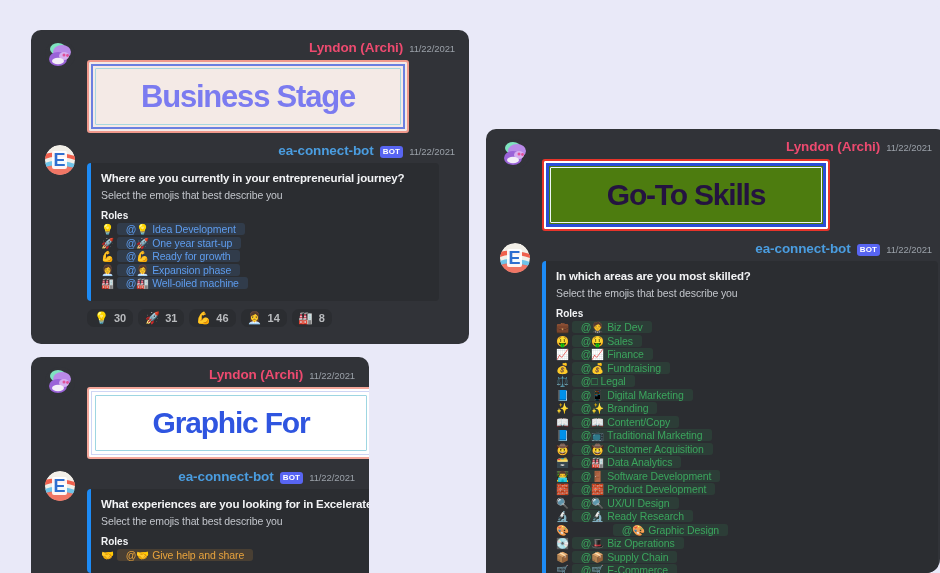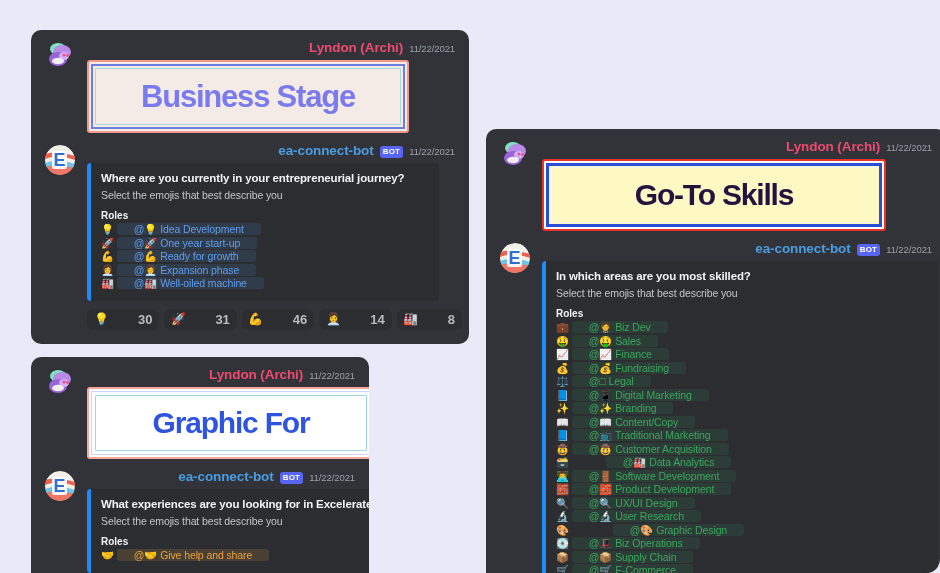--- a/index.html
+++ b/index.html
@@ -113,22 +113,22 @@
     width: 288px; height: 72px;
     background: #ffffff;
     border: 2px solid #f5a79a;
     box-shadow: inset 0 0 0 2px #ffffff, inset 0 0 0 3px #cfd6f5;
   }
   .banner.b2 .inner { border: 1px solid #9ed6e2; }
   .banner.b2 .label { color: #2f55e0; font-size: 30px; }
 
   
   .banner.b3 {
-    width: 344px; height: 72px;
-    background: #fef9c3;
+    width: 288px; height: 72px;
+    background: #4d7c0f;
     border: 2px solid #e8342a;
     box-shadow: inset 0 0 0 2px #ffffff, inset 0 0 0 5px #2b4ed8;
   }
   .banner.b3 .inner { border: 1px solid #eef6f7; }
   .banner.b3 .label { color: #241340; font-size: 30px; }
 
   
   .embed {
     background: #2b2d31;
     border-left: 4px solid #1d8bf5;
@@ -162,39 +162,39 @@
   .role-list { display: flex; flex-direction: column; gap: 0px; }
   .role-row {
     font-size: 10.5px;
     line-height: 13.5px;
     letter-spacing: -0.1px;
     white-space: nowrap;
   }
   .role-em { font-size: 10.5px; }
   .role-mention {
     border-radius: 3px;
-    padding: 0 17px;
+    padding: 0 9px;
   }
 
   
   .reactions {
     display: flex;
     gap: 5px;
     padding: 8px 0 10px 0;
   }
   .reaction {
     display: flex;
     align-items: center;
     gap: 5px;
     background: #2b2d31;
     border-radius: 7px;
     padding: 3px 7px;
     font-size: 11px;
   }
-  .reaction .rc { color: #b9bbbe; font-weight: 600; font-size: 13px; margin-left: 24px; }
+  .reaction .rc { color: #b9bbbe; font-weight: 600; font-size: 11px; }
   .reaction .re { font-size: 12px; line-height: 1; }
 </style>
 </head>
 <body>
 
 <div id="stage">
 
   <div class="panel p1">
 
     <div class="msg">
@@ -374,25 +374,25 @@
             <div class="role-row"><span class="role-em">💼 </span><span class="role-mention" style="color: rgb(59, 165, 93); background: rgba(59, 165, 93, 0.14);">@🤵 Biz Dev</span></div>
             <div class="role-row"><span class="role-em">🤑 </span><span class="role-mention" style="color: rgb(59, 165, 93); background: rgba(59, 165, 93, 0.14);">@🤑 Sales</span></div>
             <div class="role-row"><span class="role-em">📈 </span><span class="role-mention" style="color: rgb(59, 165, 93); background: rgba(59, 165, 93, 0.14); margin-top: 7px;">@📈 Finance</span></div>
             <div class="role-row"><span class="role-em">💰 </span><span class="role-mention" style="color: rgb(59, 165, 93); background: rgba(59, 165, 93, 0.14);">@💰 Fundraising</span></div>
             <div class="role-row"><span class="role-em">⚖️ </span><span class="role-mention" style="color: rgb(59, 165, 93); background: rgba(59, 165, 93, 0.14);">@□ Legal</span></div>
             <div class="role-row"><span class="role-em">📘 </span><span class="role-mention" style="color: rgb(59, 165, 93); background: rgba(59, 165, 93, 0.14);">@📱 Digital Marketing</span></div>
             <div class="role-row"><span class="role-em">✨ </span><span class="role-mention" style="color: rgb(59, 165, 93); background: rgba(59, 165, 93, 0.14);">@✨ Branding</span></div>
             <div class="role-row"><span class="role-em">📖 </span><span class="role-mention" style="color: rgb(59, 165, 93); background: rgba(59, 165, 93, 0.14);">@📖 Content/Copy</span></div>
             <div class="role-row"><span class="role-em">📘 </span><span class="role-mention" style="color: rgb(59, 165, 93); background: rgba(59, 165, 93, 0.14); text-align: center;">@📺 Traditional Marketing</span></div>
             <div class="role-row"><span class="role-em">🤠 </span><span class="role-mention" style="color: rgb(59, 165, 93); background: rgba(59, 165, 93, 0.14);">@🤠 Customer Acquisition</span></div>
-            <div class="role-row"><span class="role-em">🗃️ </span><span class="role-mention" style="color: rgb(59, 165, 93); background: rgba(59, 165, 93, 0.14); margin-left: 34px;">@🏭 Data Analytics</span></div>
+            <div class="role-row"><span class="role-em">🗃️ </span><span class="role-mention" style="color: rgb(59, 165, 93); background: rgba(59, 165, 93, 0.14);">@🏭 Data Analytics</span></div>
             <div class="role-row"><span class="role-em">👨‍💻 </span><span class="role-mention" style="color: rgb(59, 165, 93); background: rgba(59, 165, 93, 0.14);">@🚪 Software Development</span></div>
             <div class="role-row"><span class="role-em">🧱 </span><span class="role-mention" style="color: rgb(59, 165, 93); background: rgba(59, 165, 93, 0.14);">@🧱 Product Development</span></div>
             <div class="role-row"><span class="role-em">🔍 </span><span class="role-mention" style="color: rgb(59, 165, 93); background: rgba(59, 165, 93, 0.14);">@🔍 UX/UI Design</span></div>
-            <div class="role-row"><span class="role-em">🔬 </span><span class="role-mention" style="color: rgb(59, 165, 93); background: rgba(59, 165, 93, 0.14);">@🔬 User Research</span></div>
+            <div class="role-row"><span class="role-em">🔬 </span><span class="role-mention" style="color: rgb(59, 165, 93); background: rgba(59, 165, 93, 0.14);">@🔬 Ready Research</span></div>
             <div class="role-row"><span class="role-em">🎨 </span><span class="role-mention" style="color: rgb(59, 165, 93); background: rgba(59, 165, 93, 0.14); margin-left: 41px;">@🎨 Graphic Design</span></div>
             <div class="role-row"><span class="role-em">💽 </span><span class="role-mention" style="color: rgb(59, 165, 93); background: rgba(59, 165, 93, 0.14);">@🎩 Biz Operations</span></div>
             <div class="role-row"><span class="role-em">📦 </span><span class="role-mention" style="color: rgb(59, 165, 93); background: rgba(59, 165, 93, 0.14);">@📦 Supply Chain</span></div>
             <div class="role-row"><span class="role-em">🛒 </span><span class="role-mention" style="color: rgb(59, 165, 93); background: rgba(59, 165, 93, 0.14);">@🛒 E-Commerce</span></div>
           </div>
       </div>
     </div>
   </div>
 
 </div>

